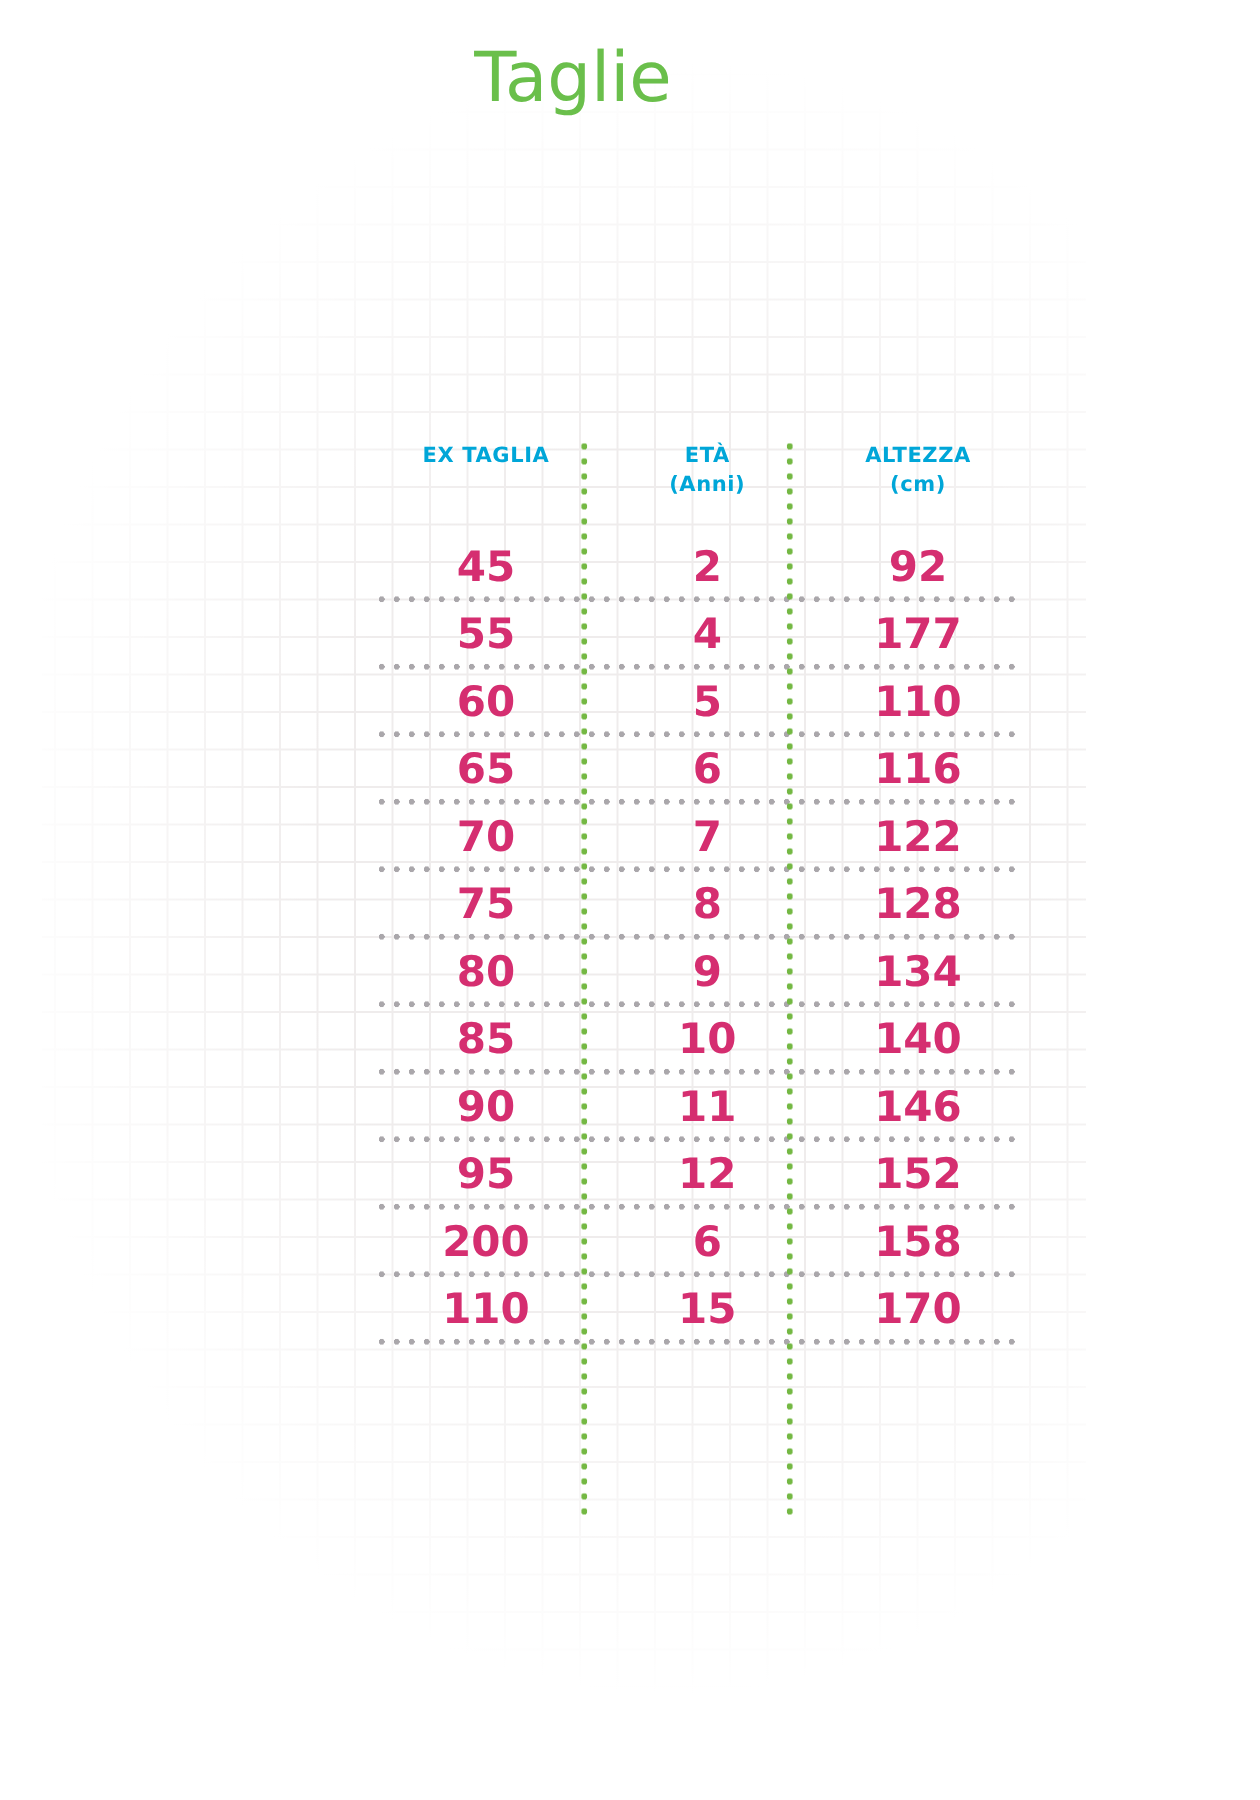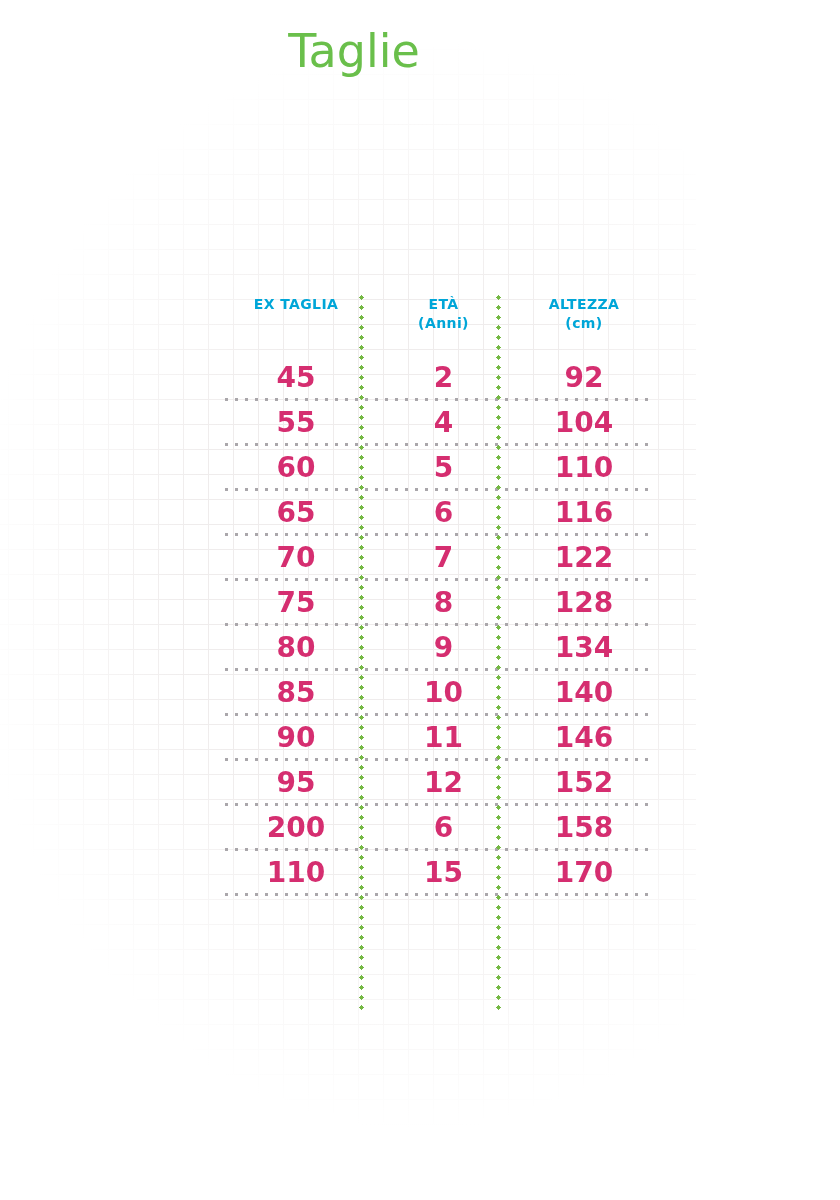--- a/index.html
+++ b/index.html
@@ -4,20 +4,21 @@
 <style>
   html, body { margin: 0; padding: 0; background: #ffffff; }
 
   .page {
     position: relative;
     width: 696px;
     height: 1200px;
     background: #ffffff;
     overflow: hidden;
     font-family: "DejaVu Sans", "Liberation Sans", sans-serif;
+    margin-left: 28px;
   }
 
   
   .grid-bg {
     position: absolute;
     inset: 0;
     background-image:
       linear-gradient(to right, var(--grid-line, #efecec) 1px, transparent 1px),
       linear-gradient(to bottom, var(--grid-line, #efecec) 1px, transparent 1px);
     background-size: 25px 25px;
@@ -133,21 +134,21 @@
     </div>
     <div class="tbody" id="tbody">
         <div class="row">
           <div class="cell">45</div>
           <div class="cell">2</div>
           <div class="cell">92</div>
         </div>
         <div class="row">
           <div class="cell">55</div>
           <div class="cell">4</div>
-          <div class="cell">104</div>
+          <div class="cell">177</div>
         </div>
         <div class="row">
           <div class="cell">60</div>
           <div class="cell">5</div>
           <div class="cell">110</div>
         </div>
         <div class="row">
           <div class="cell">65</div>
           <div class="cell">6</div>
           <div class="cell">116</div>

